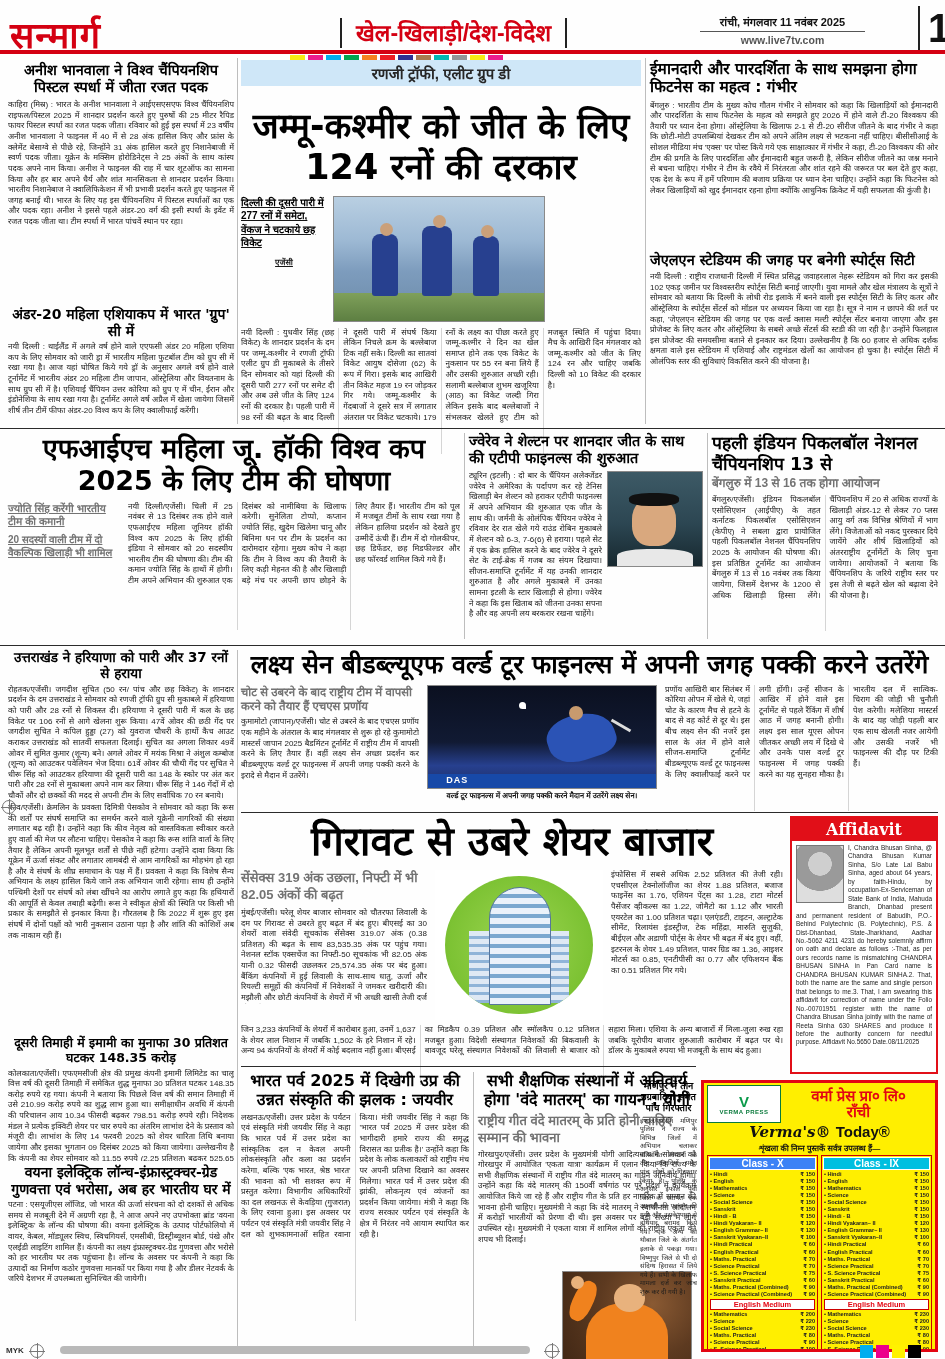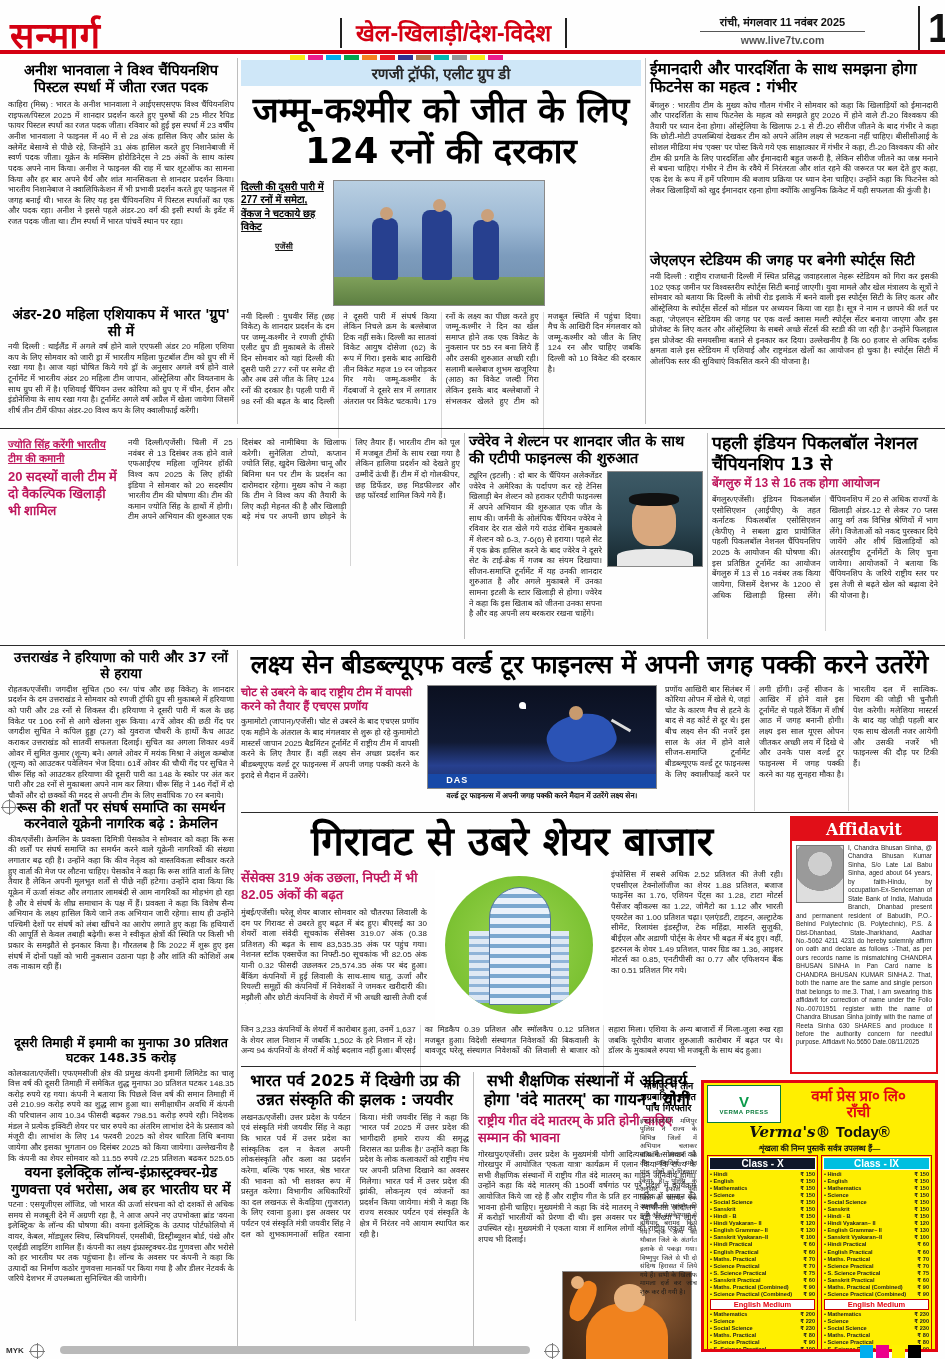--- a/index.html
+++ b/index.html
@@ -9,21 +9,21 @@
   .hl{font-weight:700;color:#000;font-family:"DejaVu Sans","Liberation Sans",sans-serif;line-height:1.18;}
   .center{text-align:center;}
   .body-txt{font-size:8px;line-height:1.33;text-align:justify;color:#1b1b1b;}
   .tiny-txt{font-size:6.6px;line-height:1.3;text-align:justify;color:#1b1b1b;}
   .cols2{column-count:2;column-gap:9px;column-rule:1px solid #d5d5d5;}
   .cols3{column-count:3;column-gap:9px;column-rule:1px solid #d5d5d5;}
   .cols4{column-count:4;column-gap:9px;column-rule:1px solid #d5d5d5;}
   .hline{position:absolute;border-top:1px solid #2b2b2b;}
   .vline{position:absolute;border-left:1px solid #bdbdbd;}
   .photo{border:1px solid #8a8a8a;box-sizing:border-box;position:relative;overflow:hidden;}
-  .subhead{font-weight:700;font-size:11px;line-height:1.3;color:#be185d;}
+  .subhead{font-weight:700;font-size:11px;line-height:1.3;color:#737373;}
   
   .mast-name{color:#d40012;font-size:36px;font-weight:800;letter-spacing:1px;}
   .mast-section{color:#d40012;font-size:23px;font-weight:800;padding:2px 14px;
                 border-left:2px solid #222;border-right:2px solid #222;}
   .mast-date{font-size:11px;font-weight:700;color:#111;border-bottom:1.5px solid #555;padding-bottom:2px;}
   .mast-web{font-size:10.5px;font-weight:700;color:#555;padding-top:2px;}
   .mast-page{font-size:40px;font-weight:800;color:#111;border-left:2.5px solid #222;padding-left:8px;line-height:1;}
   .redrule{position:absolute;left:0;right:0;height:3.5px;background:#d40012;}
   .cstrip{display:flex;gap:3px;}
   .cstrip div{width:15px;height:5px;}
@@ -43,21 +43,21 @@
            align-items:center;justify-content:center;}
   .ad-logo .v{color:#0a9a4a;font-size:15px;font-weight:800;line-height:1;}
   .ad-logo .t{color:#0a7a3c;font-size:6px;font-weight:800;letter-spacing:.5px;}
   .ad-press{flex:1;text-align:center;color:#e30613;font-weight:800;font-size:15px;line-height:1.05;}
   .ad-brand{text-align:center;font-family:"DejaVu Serif","Liberation Serif",serif;font-style:italic;
             font-weight:800;font-size:15px;color:#111;}
   .ad-tag{text-align:center;font-weight:800;font-size:8px;color:#111;margin:1px 0 2px;}
   .ad-cols{display:flex;gap:3px;}
   .ad-col{flex:1;border:1px solid #c00;background:#ffef00;}
   .ad-col-head{color:#fff;font-weight:800;font-size:10px;text-align:center;border:1px solid #fff;margin:1px;}
-  .cx{background:#0f172a;} .cix{background:#00bfe0;}
+  .cx{background:#3b82f6;} .cix{background:#00bfe0;}
   .ad-row{display:flex;justify-content:space-between;font-size:5.6px;line-height:1.26;
           font-weight:700;color:#222;padding:0 2px;}
   .ad-row .nm::before{content:"• ";}
   .ad-em{background:#fff;color:#e30613;font-weight:800;font-size:7.5px;text-align:center;
          border:1px solid #c00;margin:1px 2px;}
   
   .ph-cricket{background:linear-gradient(180deg,#b9cfe2 0%,#9db9d4 35%,#7d9cbd 60%,#6b8aa8 100%);}
   .ph-cricket .field{position:absolute;bottom:0;left:0;right:0;height:22%;background:linear-gradient(180deg,#7fa05a,#5d7f42);}
   .ph-cricket .pl{position:absolute;background:#27408f;border-radius:8px 8px 3px 3px;}
   .ph-cricket .hd{position:absolute;background:#caa07a;border-radius:50%;width:13px;height:13px;}
@@ -138,21 +138,21 @@
   <div class="abs" style="left:8px;top:306px;width:226px;">
     <div class="hl center" style="font-size:14px;">अंडर-20 महिला एशियाकप में भारत 'ग्रुप' सी में</div>
     <div class="body-txt" style="margin-top:3px;">नयी दिल्ली : थाईलैंड में अगले वर्ष होने वाले एएफसी अंडर 20 महिला एशिया कप के लिए सोमवार को जारी ड्रा में भारतीय महिला फुटबॉल टीम को ग्रुप सी में रखा गया है। आज यहां घोषित किये गये ड्रॉ के अनुसार अगले वर्ष होने वाले टूर्नामेंट में भारतीय अंडर 20 महिला टीम जापान, ऑस्ट्रेलिया और वियतनाम के साथ ग्रुप सी में है। एशियाई चैंपियन उत्तर कोरिया को ग्रुप ए में चीन, ईरान और इंडोनेशिया के साथ रखा गया है। टूर्नामेंट अगले वर्ष अप्रैल में खेला जायेगा जिसमें शीर्ष तीन टीमें फीफा अंडर-20 विश्व कप के लिए क्वालीफाई करेंगी।</div>
   </div>
 
   <div class="vline" style="left:237px;top:58px;height:366px;"></div>
   <div class="vline" style="left:645px;top:58px;height:366px;"></div>
 
   <div class="abs" style="left:241px;top:60px;width:400px;">
     <div class="kicker">रणजी ट्रॉफी, एलीट ग्रुप डी</div>
-    <div class="hl center" style="font-size:35px;margin-top:4px;">जम्मू-कश्मीर को जीत के लिए 124 रनों की दरकार</div>
+    <div class="hl center" style="font-size:35px;margin-top:20px;">जम्मू-कश्मीर को जीत के लिए 124 रनों की दरकार</div>
     <div style="display:flex;gap:6px;margin-top:7px;">
       <div style="width:86px;text-decoration:underline;">
         <div class="deck">दिल्ली की दूसरी पारी में 277 रनों में समेटा, वेंकज ने चटकाये छह विकेट</div>
         <div class="credit" style="margin-top:6px;">एजेंसी</div>
       </div>
       <div class="photo ph-cricket" style="width:212px;height:126px;flex:none;">
         <div class="field"></div>
         <div class="pl" style="left:18%;top:30%;width:26px;height:62px;"></div>
         <div class="hd" style="left:22%;top:21%;"></div>
         <div class="pl" style="left:42%;top:24%;width:30px;height:70px;"></div>
@@ -170,24 +170,25 @@
   </div>
 
   <div class="abs" style="left:650px;top:252px;width:288px;">
     <div class="hl" style="font-size:14.5px;">जेएलएन स्टेडियम की जगह पर बनेगी स्पोर्ट्स सिटी</div>
     <div class="body-txt" style="margin-top:3px;height:148px;overflow:hidden;">नयी दिल्ली : राष्ट्रीय राजधानी दिल्ली में स्थित प्रसिद्ध जवाहरलाल नेहरू स्टेडियम को गिरा कर इसकी 102 एकड़ जमीन पर विश्वस्तरीय स्पोर्ट्स सिटी बनाई जाएगी। युवा मामले और खेल मंत्रालय के सूत्रों ने सोमवार को बताया कि दिल्ली के लोधी रोड इलाके में बनने वाली इस स्पोर्ट्स सिटी के लिए कतर और ऑस्ट्रेलिया के स्पोर्ट्स सेंटर्स को मॉडल पर अध्ययन किया जा रहा है। सूत्र ने नाम न छापने की शर्त पर कहा, 'जेएलएन स्टेडियम की जगह पर एक वर्ल्ड क्लास मल्टी स्पोर्ट्स सेंटर बनाया जाएगा और इस प्रोजेक्ट के लिए कतर और ऑस्ट्रेलिया के सबसे अच्छे सेंटर्स की स्टडी की जा रही है।' उन्होंने फिलहाल इस प्रोजेक्ट की समयसीमा बताने से इनकार कर दिया। उल्लेखनीय है कि 60 हजार से अधिक दर्शक क्षमता वाले इस स्टेडियम में एशियाई और राष्ट्रमंडल खेलों का आयोजन हो चुका है। स्पोर्ट्स सिटी में ओलंपिक स्तर की सुविधाएं विकसित करने की योजना है।</div>
   </div>
 
   <div class="hline" style="left:0;top:428px;width:945px;"></div>
 
   <div class="abs" style="left:8px;top:433px;width:452px;">
+    <div class="hl center" style="font-size:27px;">एफआईएच महिला जू. हॉकी विश्व कप 2025 के लिए टीम की घोषणा</div>
     <div style="display:flex;gap:8px;margin-top:5px;">
       <div style="width:112px;flex:none;">
         <div class="subhead uline" style="font-size:10.5px;">ज्योति सिंह करेंगी भारतीय टीम की कमानी</div>
-        <div class="subhead" style="font-size:13px;margin-top:4px;">20 सदस्यों वाली टीम में दो वैकल्पिक खिलाड़ी भी शामिल</div>
+        <div class="subhead" style="font-size:10px;margin-top:4px;text-decoration:underline;">20 सदस्यों वाली टीम में दो वैकल्पिक खिलाड़ी भी शामिल</div>
       </div>
       <div class="body-txt cols3" style="flex:1;height:128px;overflow:hidden;">नयी दिल्ली/एजेंसी। चिली में 25 नवंबर से 13 दिसंबर तक होने वाले एफआईएच महिला जूनियर हॉकी विश्व कप 2025 के लिए हॉकी इंडिया ने सोमवार को 20 सदस्यीय भारतीय टीम की घोषणा की। टीम की कमान ज्योति सिंह के हाथों में होगी। टीम अपने अभियान की शुरुआत एक दिसंबर को नामीबिया के खिलाफ करेगी। सुनेलिता टोप्पो, कप्तान ज्योति सिंह, खुदेम खिलेमा चानू और बिनिमा धन पर टीम के प्रदर्शन का दारोमदार रहेगा। मुख्य कोच ने कहा कि टीम ने विश्व कप की तैयारी के लिए कड़ी मेहनत की है और खिलाड़ी बड़े मंच पर अपनी छाप छोड़ने के लिए तैयार हैं। भारतीय टीम को पूल में मजबूत टीमों के साथ रखा गया है लेकिन हालिया प्रदर्शन को देखते हुए उम्मीदें ऊंची हैं। टीम में दो गोलकीपर, छह डिफेंडर, छह मिडफील्डर और छह फॉरवर्ड शामिल किये गये हैं।</div>
     </div>
   </div>
 
   <div class="vline" style="left:464px;top:433px;height:206px;"></div>
 
   <div class="abs" style="left:469px;top:433px;width:234px;">
     <div class="hl" style="font-size:14.5px;">ज्वेरेव ने शेल्टन पर शानदार जीत के साथ की एटीपी फाइनल्स की शुरुआत</div>
     <div style="margin-top:4px;">
@@ -209,21 +210,20 @@
   </div>
 
   <div class="hline" style="left:0;top:645px;width:945px;"></div>
 
   <div class="abs" style="left:8px;top:650px;width:226px;">
     <div class="hl center" style="font-size:13.5px;">उत्तराखंड ने हरियाणा को पारी और 37 रनों से हराया</div>
     <div class="body-txt" style="margin-top:3px;height:120px;overflow:hidden;">रोहतक/एजेंसी। जगदीश सुचित (50 रन/ पांच और छह विकेट) के शानदार प्रदर्शन के दम उत्तराखंड ने सोमवार को रणजी ट्रॉफी ग्रुप सी मुकाबले में हरियाणा को पारी और 28 रनों से शिकस्त दी। हरियाणा ने दूसरी पारी में कल के छह विकेट पर 106 रनों से आगे खेलना शुरू किया। 47वें ओवर की छठी गेंद पर जगदीश सुचित ने कपिल हुड्डा (27) को युवराज चौधरी के हाथों कैच आउट कराकर उत्तराखंड को सातवीं सफलता दिलाई। सुचित का अगला शिकार 49वें ओवर में सुमित कुमार (शून्य) बने। अगले ओवर में मयंक मिश्रा ने अंशुल कम्बोज (शून्य) को आउटकर पवेलियन भेज दिया। 61वें ओवर की चौथी गेंद पर सुचित ने धीरू सिंह को आउटकर हरियाणा की दूसरी पारी का 148 के स्कोर पर अंत कर पारी और 28 रनों से मुकाबला अपने नाम कर लिया। धीरू सिंह ने 146 गेंदों में दो चौकों और दो छक्कों की मदद से अपनी टीम के लिए सर्वाधिक 70 रन बनाये।</div>
   </div>
 
   <div class="abs" style="left:8px;top:800px;width:226px;">
-    <div class="hl center" style="font-size:13.5px;">रूस की शर्तों पर संघर्ष समाप्ति का समर्थन करनेवाले यूक्रेनी नागरिक बढ़े : क्रेमलिन</div>
     <div class="body-txt" style="margin-top:3px;height:192px;overflow:hidden;">कीव/एजेंसी। क्रेमलिन के प्रवक्ता दिमित्री पेसकोव ने सोमवार को कहा कि रूस की शर्तों पर संघर्ष समाप्ति का समर्थन करने वाले यूक्रेनी नागरिकों की संख्या लगातार बढ़ रही है। उन्होंने कहा कि कीव नेतृत्व को वास्तविकता स्वीकार करते हुए वार्ता की मेज पर लौटना चाहिए। पेसकोव ने कहा कि रूस शांति वार्ता के लिए तैयार है लेकिन अपनी मूलभूत शर्तों से पीछे नहीं हटेगा। उन्होंने दावा किया कि यूक्रेन में ऊर्जा संकट और लगातार लामबंदी से आम नागरिकों का मोहभंग हो रहा है और वे संघर्ष के शीघ्र समाधान के पक्ष में हैं। प्रवक्ता ने कहा कि विशेष सैन्य अभियान के लक्ष्य हासिल किये जाने तक अभियान जारी रहेगा। साथ ही उन्होंने पश्चिमी देशों पर संघर्ष को लंबा खींचने का आरोप लगाते हुए कहा कि हथियारों की आपूर्ति से केवल तबाही बढ़ेगी। रूस ने स्वीकृत क्षेत्रों की स्थिति पर किसी भी प्रकार के समझौते से इनकार किया है। गौरतलब है कि 2022 में शुरू हुए इस संघर्ष में दोनों पक्षों को भारी नुकसान उठाना पड़ा है और शांति की कोशिशें अब तक नाकाम रही हैं।</div>
   </div>
 
   <div class="abs" style="left:8px;top:1036px;width:226px;">
     <div class="hl center" style="font-size:12.5px;">दूसरी तिमाही में इमामी का मुनाफा 30 प्रतिशत घटकर 148.35 करोड़</div>
     <div class="body-txt" style="margin-top:3px;height:92px;overflow:hidden;">कोलकाता/एजेंसी। एफएमसीजी क्षेत्र की प्रमुख कंपनी इमामी लिमिटेड का चालू वित्त वर्ष की दूसरी तिमाही में समेकित शुद्ध मुनाफा 30 प्रतिशत घटकर 148.35 करोड़ रुपये रह गया। कंपनी ने बताया कि पिछले वित्त वर्ष की समान तिमाही में उसे 210.99 करोड़ रुपये का शुद्ध लाभ हुआ था। समीक्षाधीन अवधि में कंपनी की परिचालन आय 10.34 फीसदी बढ़कर 798.51 करोड़ रुपये रही। निदेशक मंडल ने प्रत्येक इक्विटी शेयर पर चार रुपये का अंतरिम लाभांश देने के प्रस्ताव को मंजूरी दी। लाभांश के लिए 14 फरवरी 2025 को शेयर धारिता तिथि बनाया जायेगा और इसका भुगतान 09 दिसंबर 2025 को किया जायेगा। उल्लेखनीय है कि कंपनी का शेयर सोमवार को 11.55 रुपये (2.25 प्रतिशत) बढ़कर 525.65 रुपये पर बंद हुआ।</div>
   </div>
 
   <div class="abs" style="left:8px;top:1164px;width:226px;">
     <div class="hl center" style="font-size:14px;">वयना इलेक्ट्रिक लॉन्च-इंफ्रास्ट्रक्चर-ग्रेड गुणवत्ता एवं भरोसा, अब हर भारतीय घर में</div>

